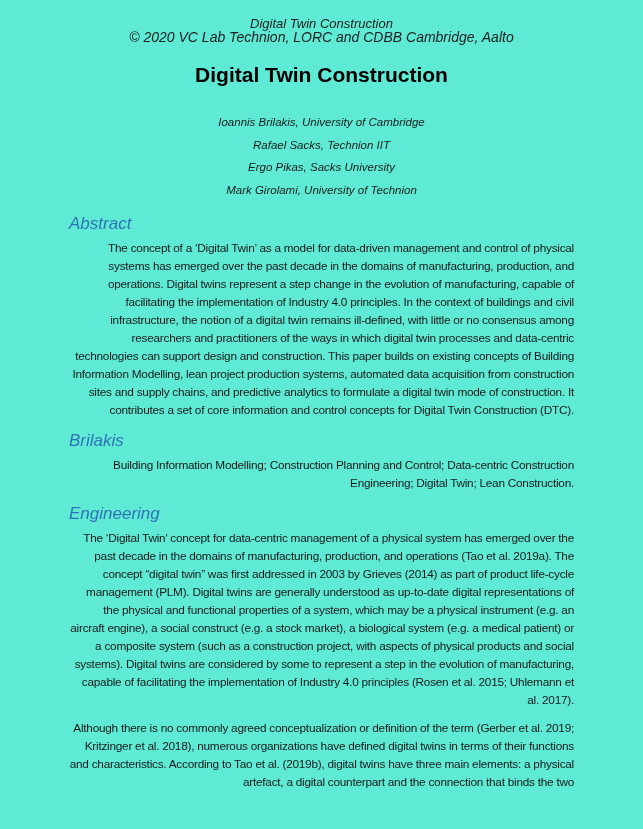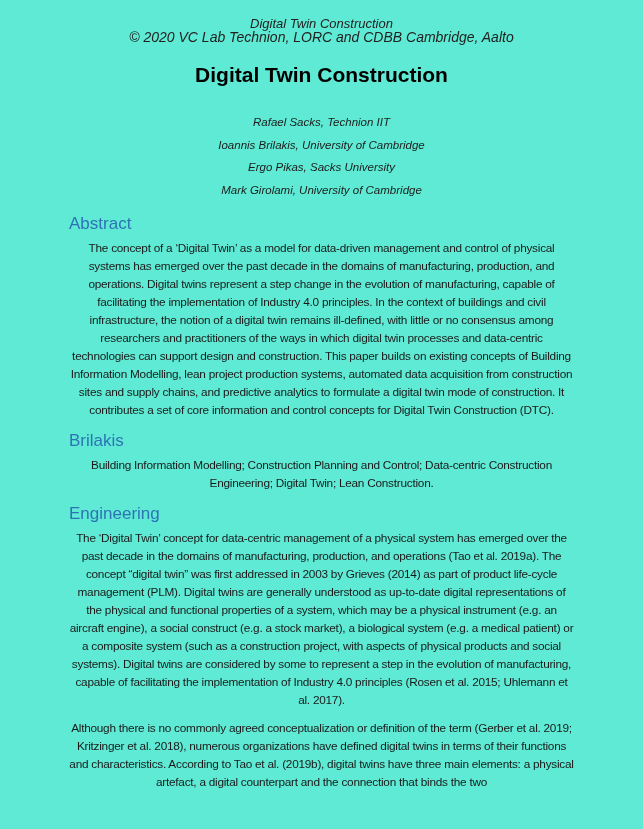--- a/index.html
+++ b/index.html
@@ -51,50 +51,51 @@
     margin: 0 0 10.5px 0;
     line-height: 12px;
   }
   h2.section {
     color: var(--heading-color, #2E74B5);
     font-size: 17px;
     line-height: 23px;
     font-weight: 400;
     margin: 16px 0 4px 0;
     font-family: "Liberation Sans", sans-serif;
+    font-style: italic;
   }
   section.tight h2.section {
     margin-top: 10px;
   }
   p.body {
     font-size: 11.8px;
     line-height: 18px;
     letter-spacing: -0.25px;
     margin: 0 0 10px 0;
-    text-align: center;
+    text-align: right;
     color: #1a1a1a;
   }
 </style>
 </head>
 <body>
 
 <div class="page">
 
   <div class="hdr">
     <div class="hdr-line1">Digital Twin Construction</div>
     <div class="hdr-line2">© 2020 VC Lab Technion, LORC and CDBB Cambridge, Aalto</div>
   </div>
 
   <h1 class="title">Digital Twin Construction</h1>
 
   <div class="authors">
+    <p>Ioannis Brilakis, University of Cambridge</p>
     <p>Rafael Sacks, Technion IIT</p>
-    <p>Ioannis Brilakis, University of Cambridge</p>
     <p>Ergo Pikas, Sacks University</p>
-    <p>Mark Girolami, University of Cambridge</p>
+    <p>Mark Girolami, University of Technion</p>
   </div>
 
   <section>
     <h2 class="section">Abstract</h2>
     <p class="body">The concept of a ‘Digital Twin’ as a model for data-driven management and control of physical systems has emerged over the past decade in the domains of manufacturing, production, and operations. Digital twins represent a step change in the evolution of manufacturing, capable of facilitating the implementation of Industry 4.0 principles. In the context of buildings and civil infrastructure, the notion of a digital twin remains ill-defined, with little or no consensus among researchers and practitioners of the ways in which digital twin processes and data-centric technologies can support design and construction. This paper builds on existing concepts of Building Information Modelling, lean project production systems, automated data acquisition from construction sites and supply chains, and predictive analytics to formulate a digital twin mode of construction. It contributes a set of core information and control concepts for Digital Twin Construction (DTC).</p>
   </section>
 
   <section class="tight">
     <h2 class="section">Brilakis</h2>
     <p class="body">Building Information Modelling; Construction Planning and Control; Data-centric Construction Engineering; Digital Twin; Lean Construction.</p>

